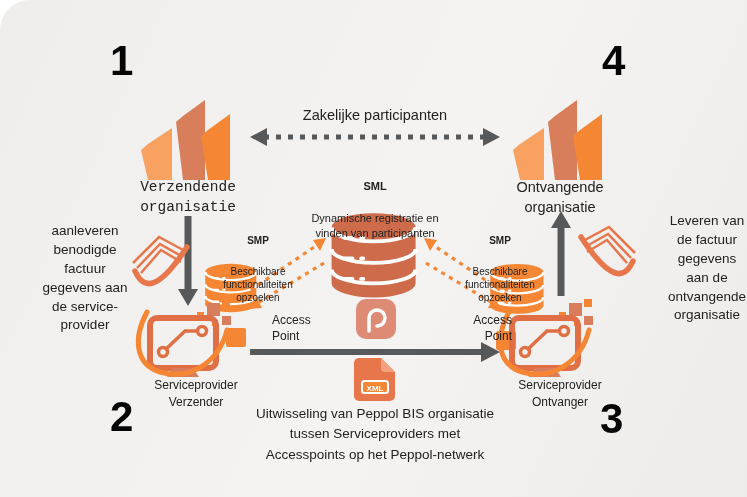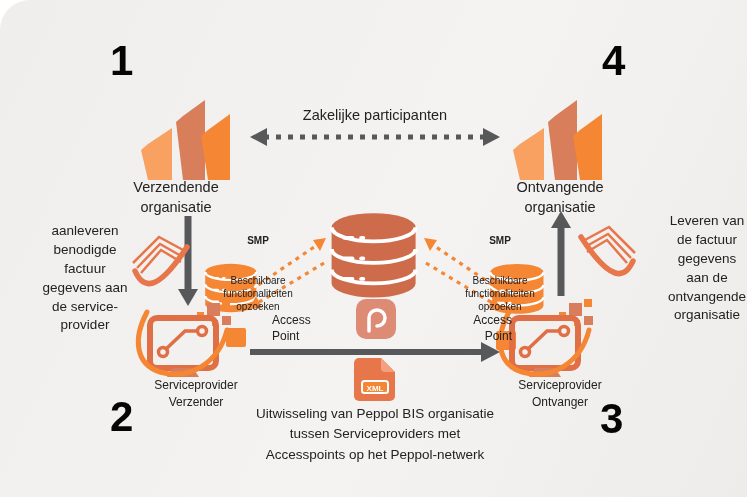--- a/index.html
+++ b/index.html
@@ -13,21 +13,21 @@
   .layer{position:absolute;inset:0;}
   svg.diagram{position:absolute;inset:0;}
   .txt{position:absolute;white-space:pre-line;color:#222;}
   .center{text-align:center;}
   .right{text-align:right;}
   .stepnum{font-size:42px;font-weight:900;color:#050505;line-height:1;}
   .orglabel{font-size:14.5px;line-height:1.4;}
   .agreement{font-size:14.5px;}
   .blocktitle{font-weight:bold;font-size:11px;margin-bottom:1px;}
   .blockdesc{font-size:11px;line-height:1.35;}
-  .smalltitle{font-weight:bold;font-size:10px;margin-bottom:10px;}
+  .smalltitle{font-weight:bold;font-size:10px;margin-bottom:1px;}
   .smalldesc{font-size:10px;line-height:1.3;}
   .note{font-size:13.5px;line-height:1.4;}
   .ap{font-size:12px;line-height:1.3;margin-left:20px;}
   .splabel{font-size:12px;line-height:1.4;}
   .exchange{font-size:13.5px;line-height:1.5;}
 </style>
 </head>
 <body>
 
 <div class="canvas">
@@ -136,27 +136,32 @@
     <use href="#book"></use>
     <use href="#book" transform="translate(768,-10) scale(-1,1)"></use>
   </svg>
 
   <div class="layer">
     <div class="txt stepnum" style="left:110px;top:40px;">1</div>
     <div class="txt stepnum" style="left:602px;top:40px;">4</div>
     <div class="txt stepnum" style="left:110px;top:396px;">2</div>
     <div class="txt stepnum" style="left:600px;top:398px;">3</div>
 
-    <div class="txt orglabel center" style="left:106px;top:177px;width:140px;">Verzendende
+    <div class="txt orglabel center" style="left:118px;top:177px;width:140px;font-family:Liberation Mono, monospace;">Verzendende
 organisatie</div>
     <div class="txt orglabel center" style="left:490px;top:177px;width:140px;">Ontvangende
 organisatie</div>
 
     <div class="txt agreement center" style="left:275px;top:107px;width:200px;">Zakelijke participanten</div>
 
+    <div class="txt center" style="left:285px;top:162px;width:180px;">
+      <div class="blocktitle">SML</div>
+      <div class="blockdesc" style="white-space:pre-line;">Dynamische registratie en
+vinden van participanten</div>
+    </div>
 
     <div class="txt center" style="left:198px;top:217px;width:120px;">
       <div class="smalltitle">SMP</div>
       <div class="smalldesc" style="white-space:pre-line;">Beschikbare
 functionaliteiten
 opzoeken</div>
     </div>
     <div class="txt center" style="left:440px;top:217px;width:120px;">
       <div class="smalltitle">SMP</div>
       <div class="smalldesc" style="white-space:pre-line;">Beschikbare

